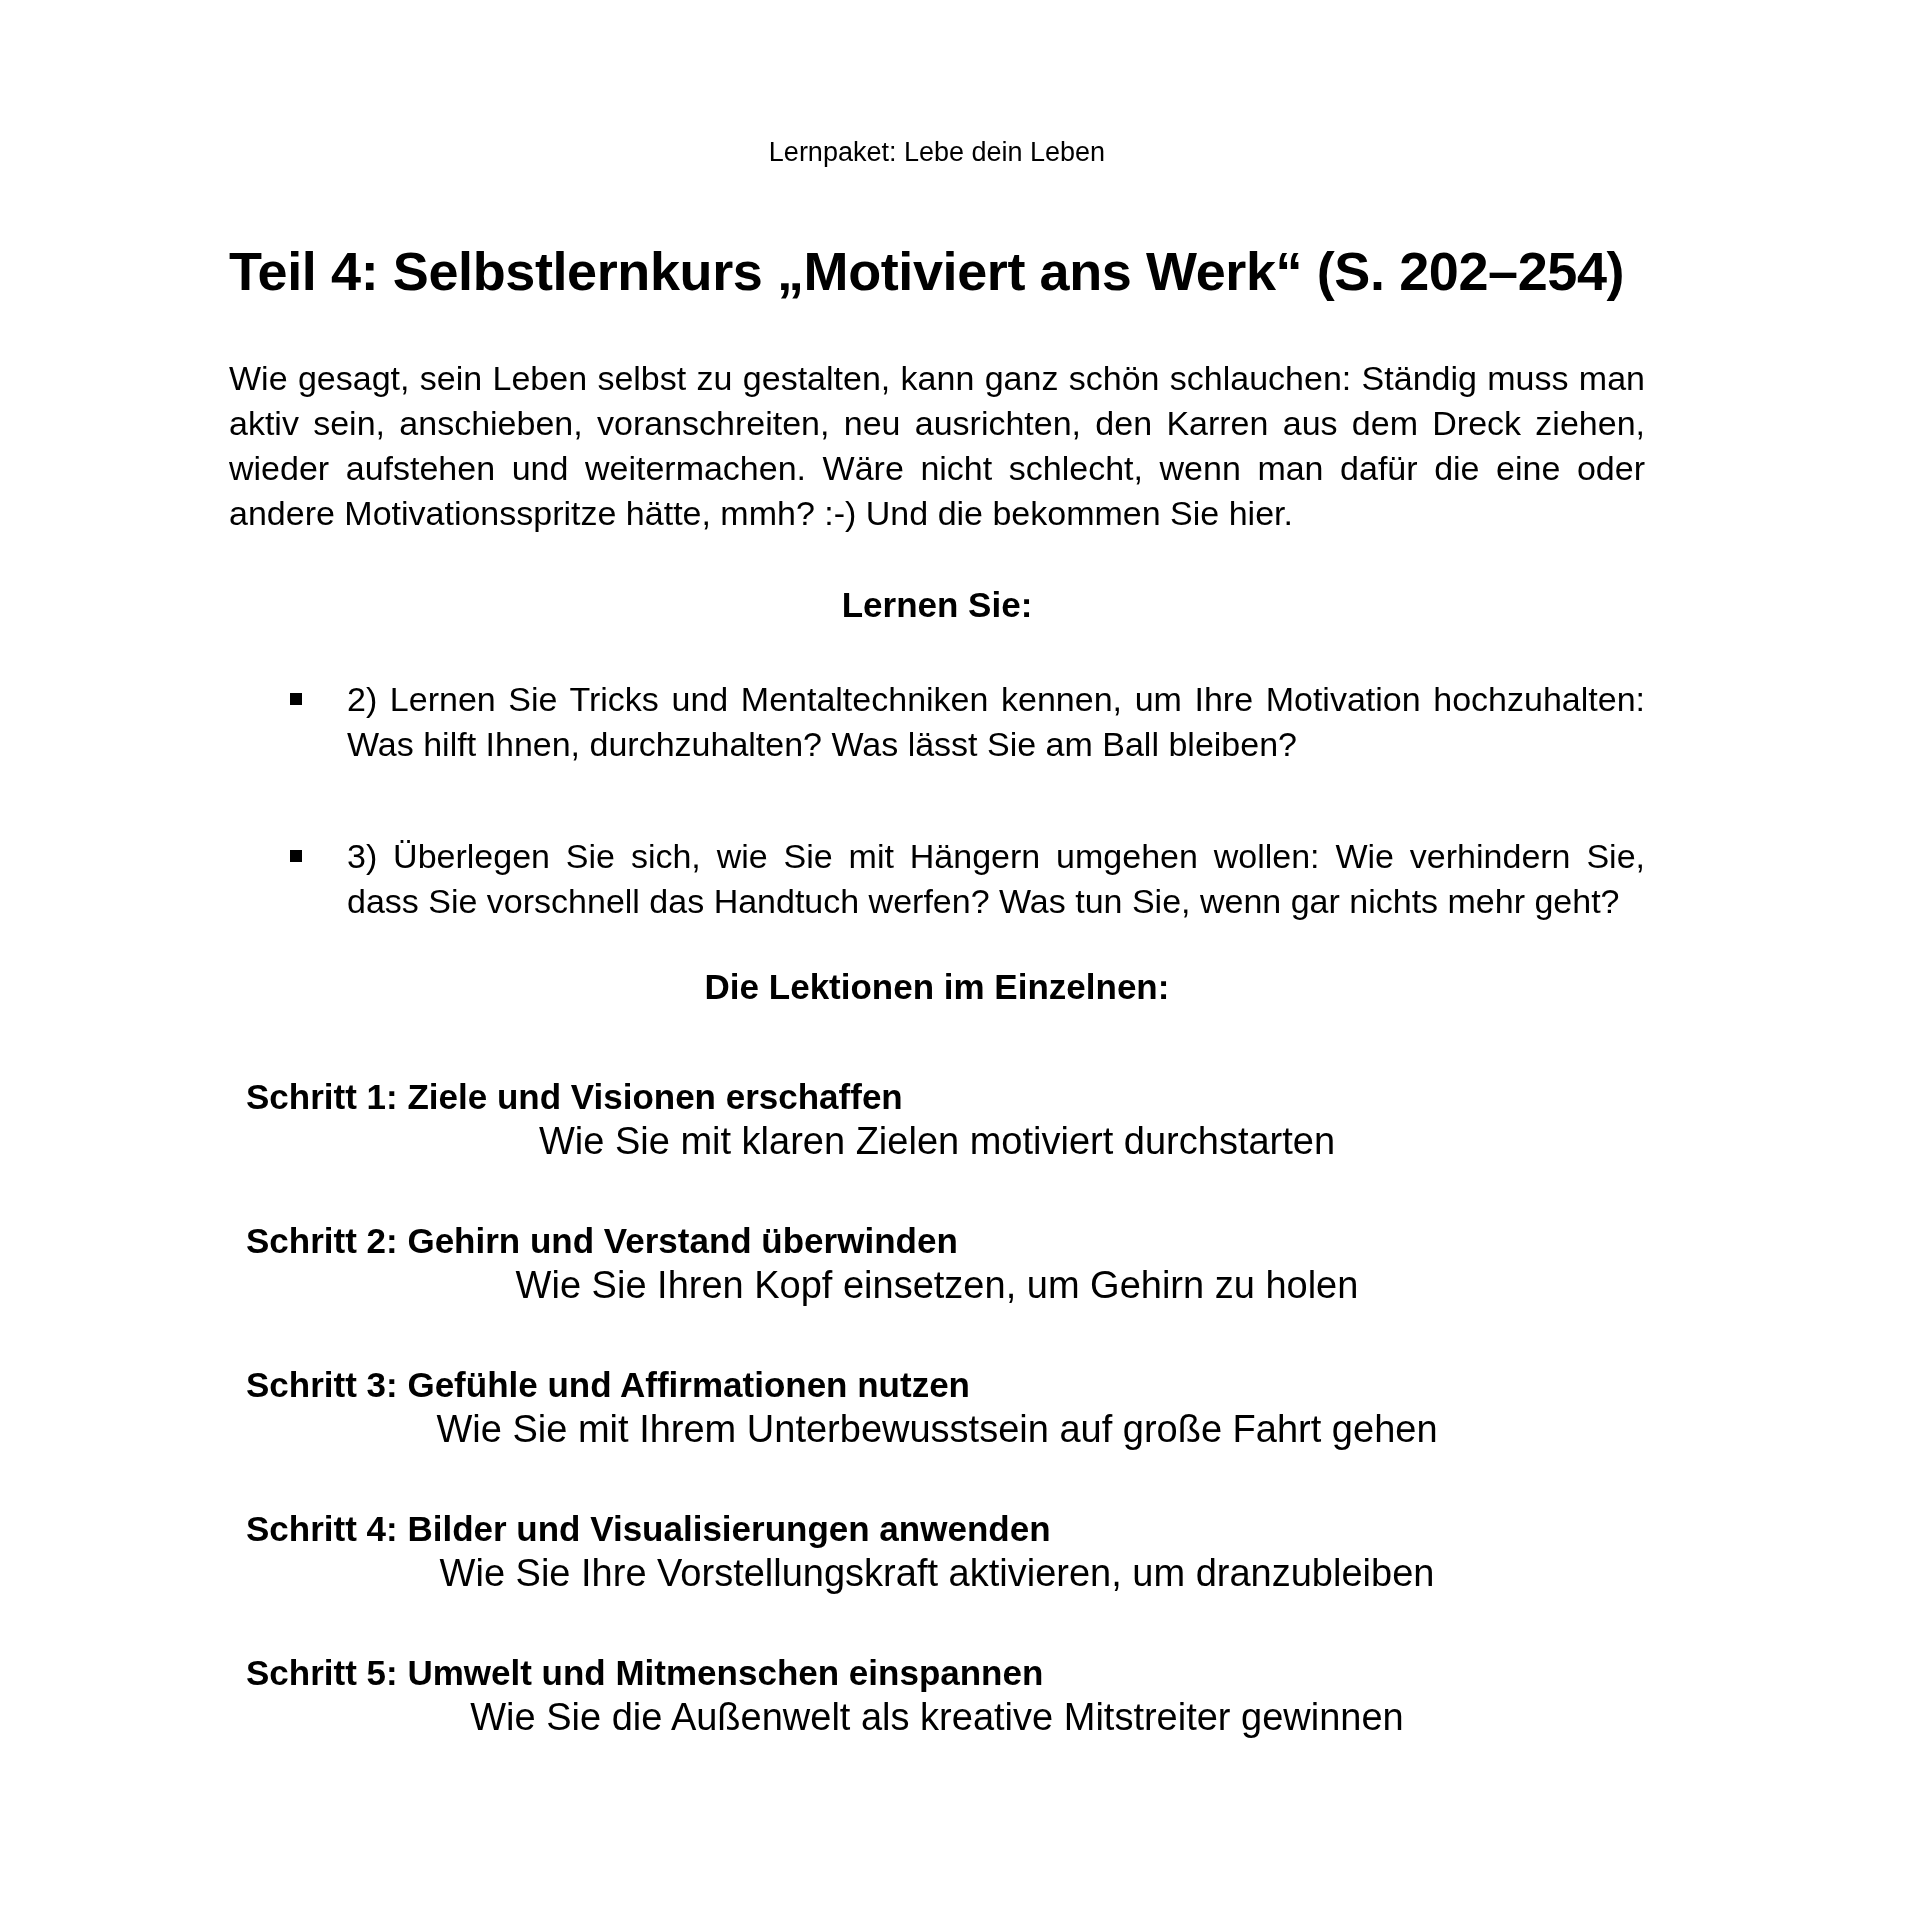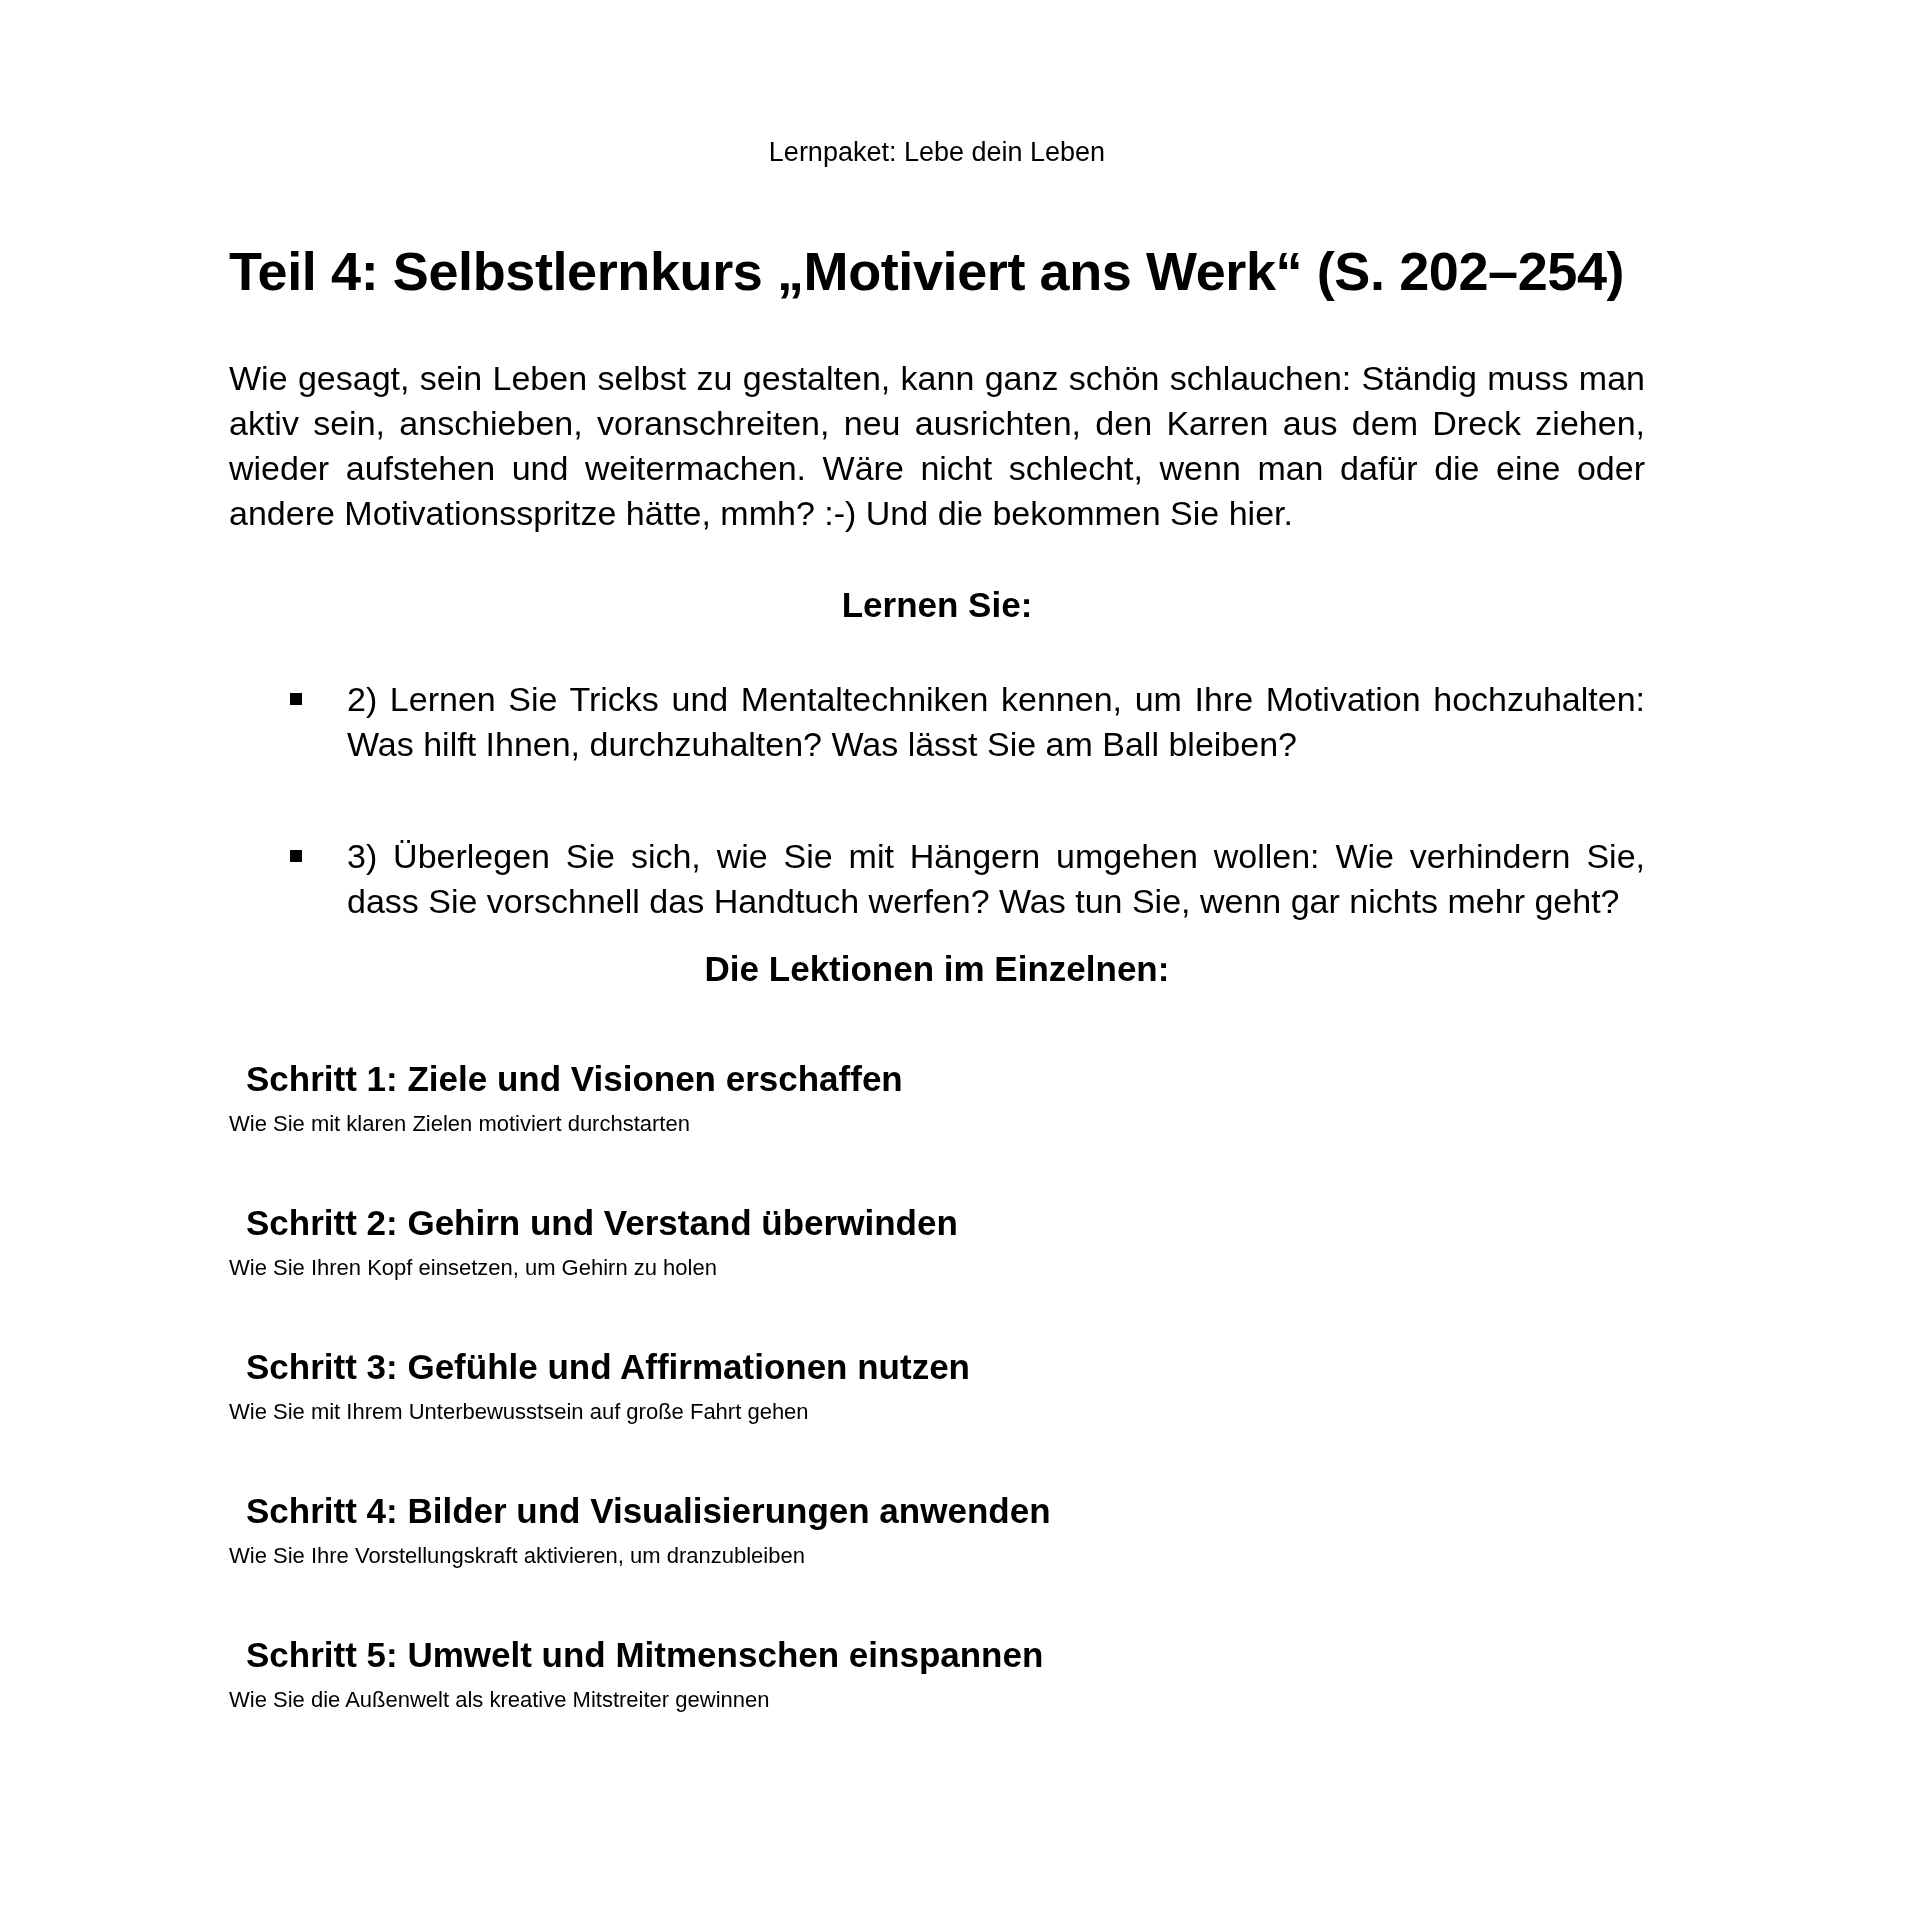--- a/index.html
+++ b/index.html
@@ -61,37 +61,38 @@
   }
   .sq-marker {
     position: absolute;
     left: 61px;
     top: 16px;
     width: 11.6px;
     height: 11.6px;
     background: #000000;
   }
   .lessons-heading {
-    margin-top: 22px;
+    margin-top: 40px;
   }
   .step {
     margin-top: 54px;
   }
   .step.first {
     margin-top: 65px;
   }
   .step-title {
     font-size: 35px;
     line-height: 45px;
     font-weight: bold;
     margin-left: 17px;
   }
   .step-subtitle {
-    font-size: 22px;
+    font-size: 38px;
     line-height: 45px;
+    text-align: center;
   }
 </style>
 </head>
 <body>
 
 <div class="page">
 
   <div class="doc-header">
     <span>Lernpaket: Lebe dein Leben</span>
   </div>

